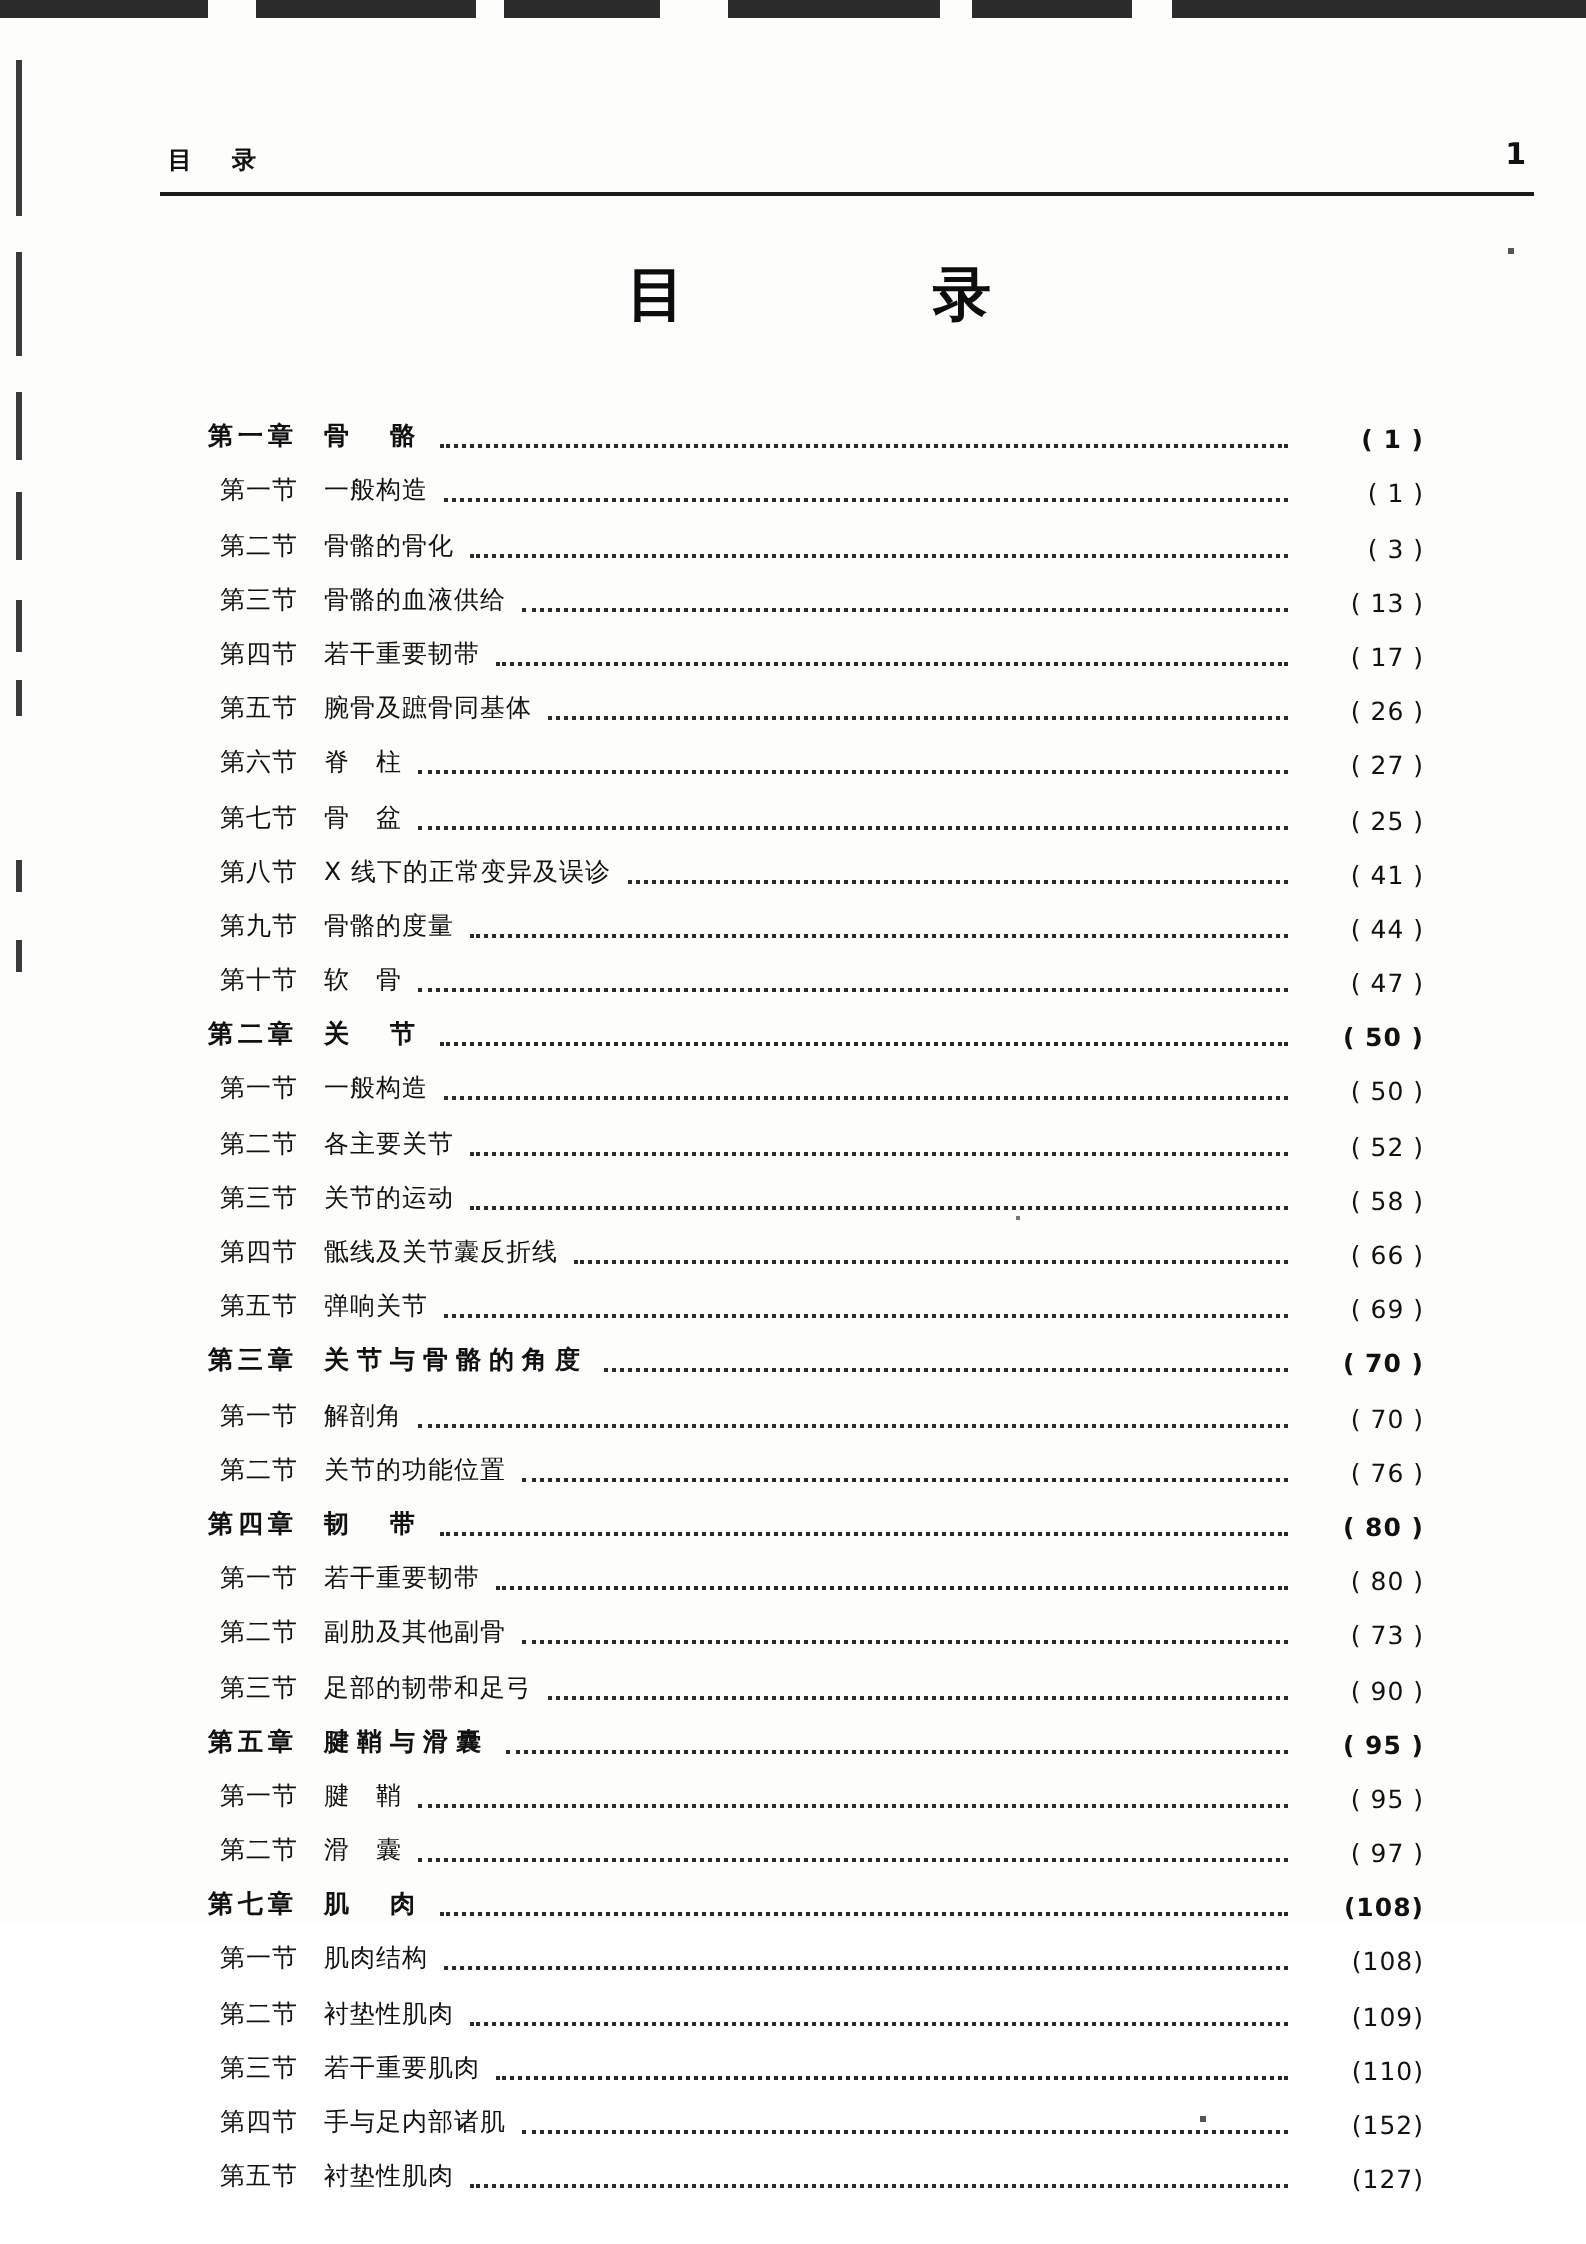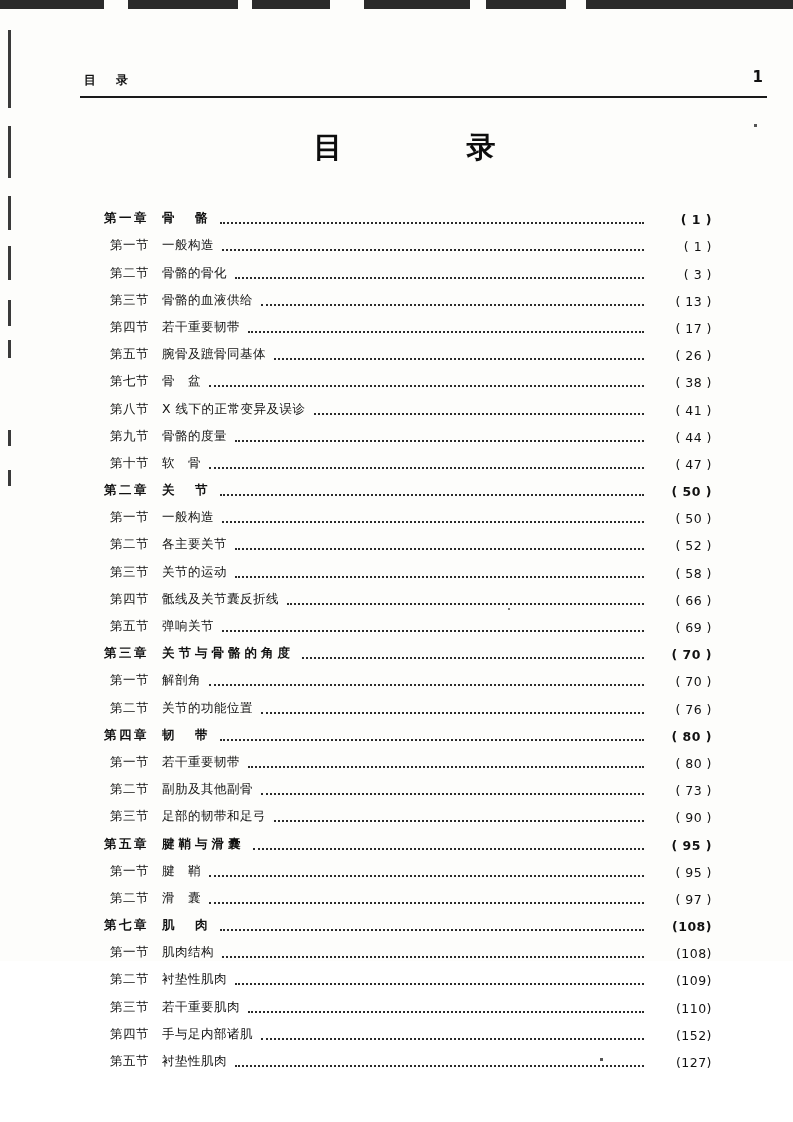--- a/index.html
+++ b/index.html
@@ -228,25 +228,33 @@
       <div class="toc-row section indent-2">
         <span class="toc-label">
           <span class="toc-num">第五节</span>
           <span class="toc-text">腕骨及蹠骨同基体</span>
         </span>
         <span class="toc-leader"></span>
         <span class="toc-page">( 26 )</span>
       </div>
       <div class="toc-row section indent-2">
         <span class="toc-label">
+          <span class="toc-num">第六节</span>
+          <span class="toc-text">脊　柱</span>
+        </span>
+        <span class="toc-leader"></span>
+        <span class="toc-page">( 27 )</span>
+      </div>
+      <div class="toc-row section indent-2">
+        <span class="toc-label">
           <span class="toc-num">第七节</span>
           <span class="toc-text">骨　盆</span>
         </span>
         <span class="toc-leader"></span>
-        <span class="toc-page">( 38 )</span>
+        <span class="toc-page">( 25 )</span>
       </div>
       <div class="toc-row section indent-2">
         <span class="toc-label">
           <span class="toc-num">第八节</span>
           <span class="toc-text">X 线下的正常变异及误诊</span>
         </span>
         <span class="toc-leader"></span>
         <span class="toc-page">( 41 )</span>
       </div>
       <div class="toc-row section indent-2">

